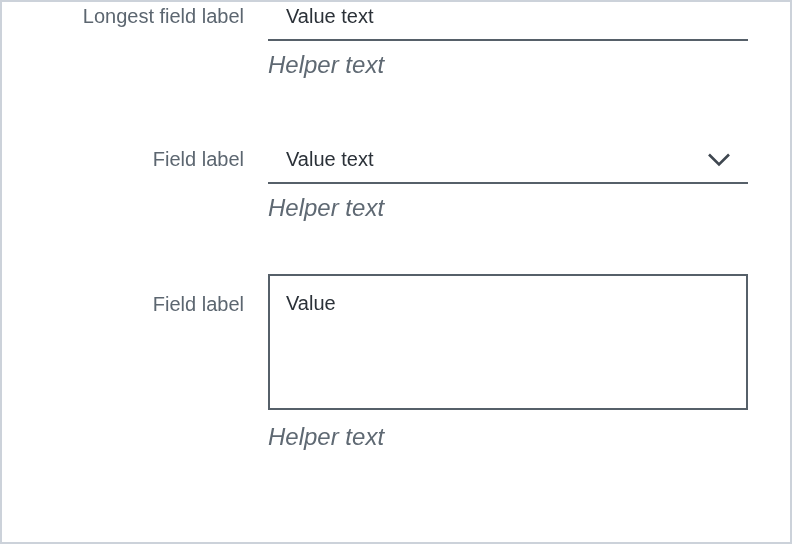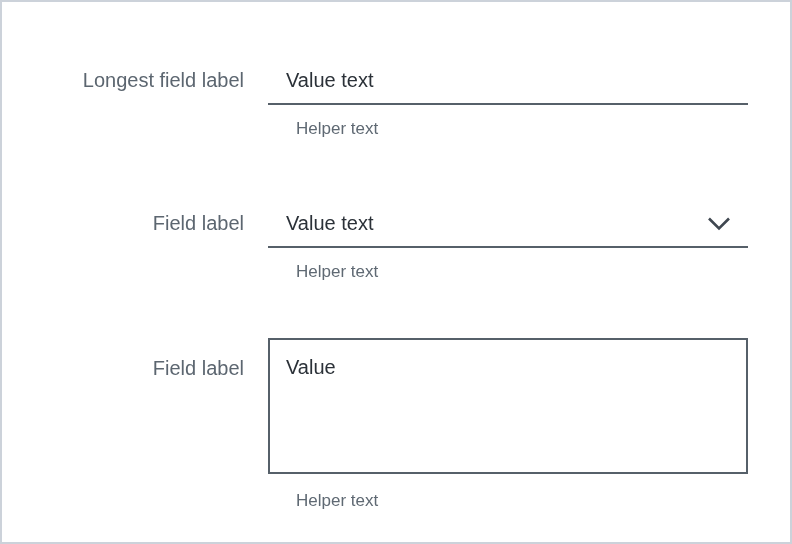--- a/index.html
+++ b/index.html
@@ -3,21 +3,21 @@
 <meta charset="utf-8">
 <style>
   * { margin: 0; padding: 0; box-sizing: border-box; }
   html, body { width: 792px; height: 544px; }
   body {
     background: #ffffff;
     border: 2px solid #ccd2da;
     overflow: hidden;
     font-family: "Liberation Sans", sans-serif;
   }
-  .form { padding-top: 64px; }
+  .form { }
   .row { display: flex; align-items: flex-start; }
   .label-col {
     width: 266px;
     padding-right: 24px;
     text-align: right;
     color: #5c6670;
     font-size: 20px;
     line-height: 28px;
     flex: 0 0 266px;
   }
@@ -66,24 +66,24 @@
     outline: none;
     font-family: "Liberation Sans", sans-serif;
     font-size: 20px;
     line-height: 26px;
     color: #2b3138;
     background: #ffffff;
   }
 
   .helper {
     margin-top: 12px;
-    font-size: 17px;
+    font-style: italic;
+    font-size: 24px;
     line-height: 24px;
     color: #5f6973;
-    margin-left: 28px;
   }
   .helper.after-box { margin-top: 15px; }
 
   .row-2 { margin-top: 68px; }
   .row-3 { margin-top: 54px; }
   .row-3 .label-col { padding-top: 16px; }
 </style>
 </head>
 <body>
 

